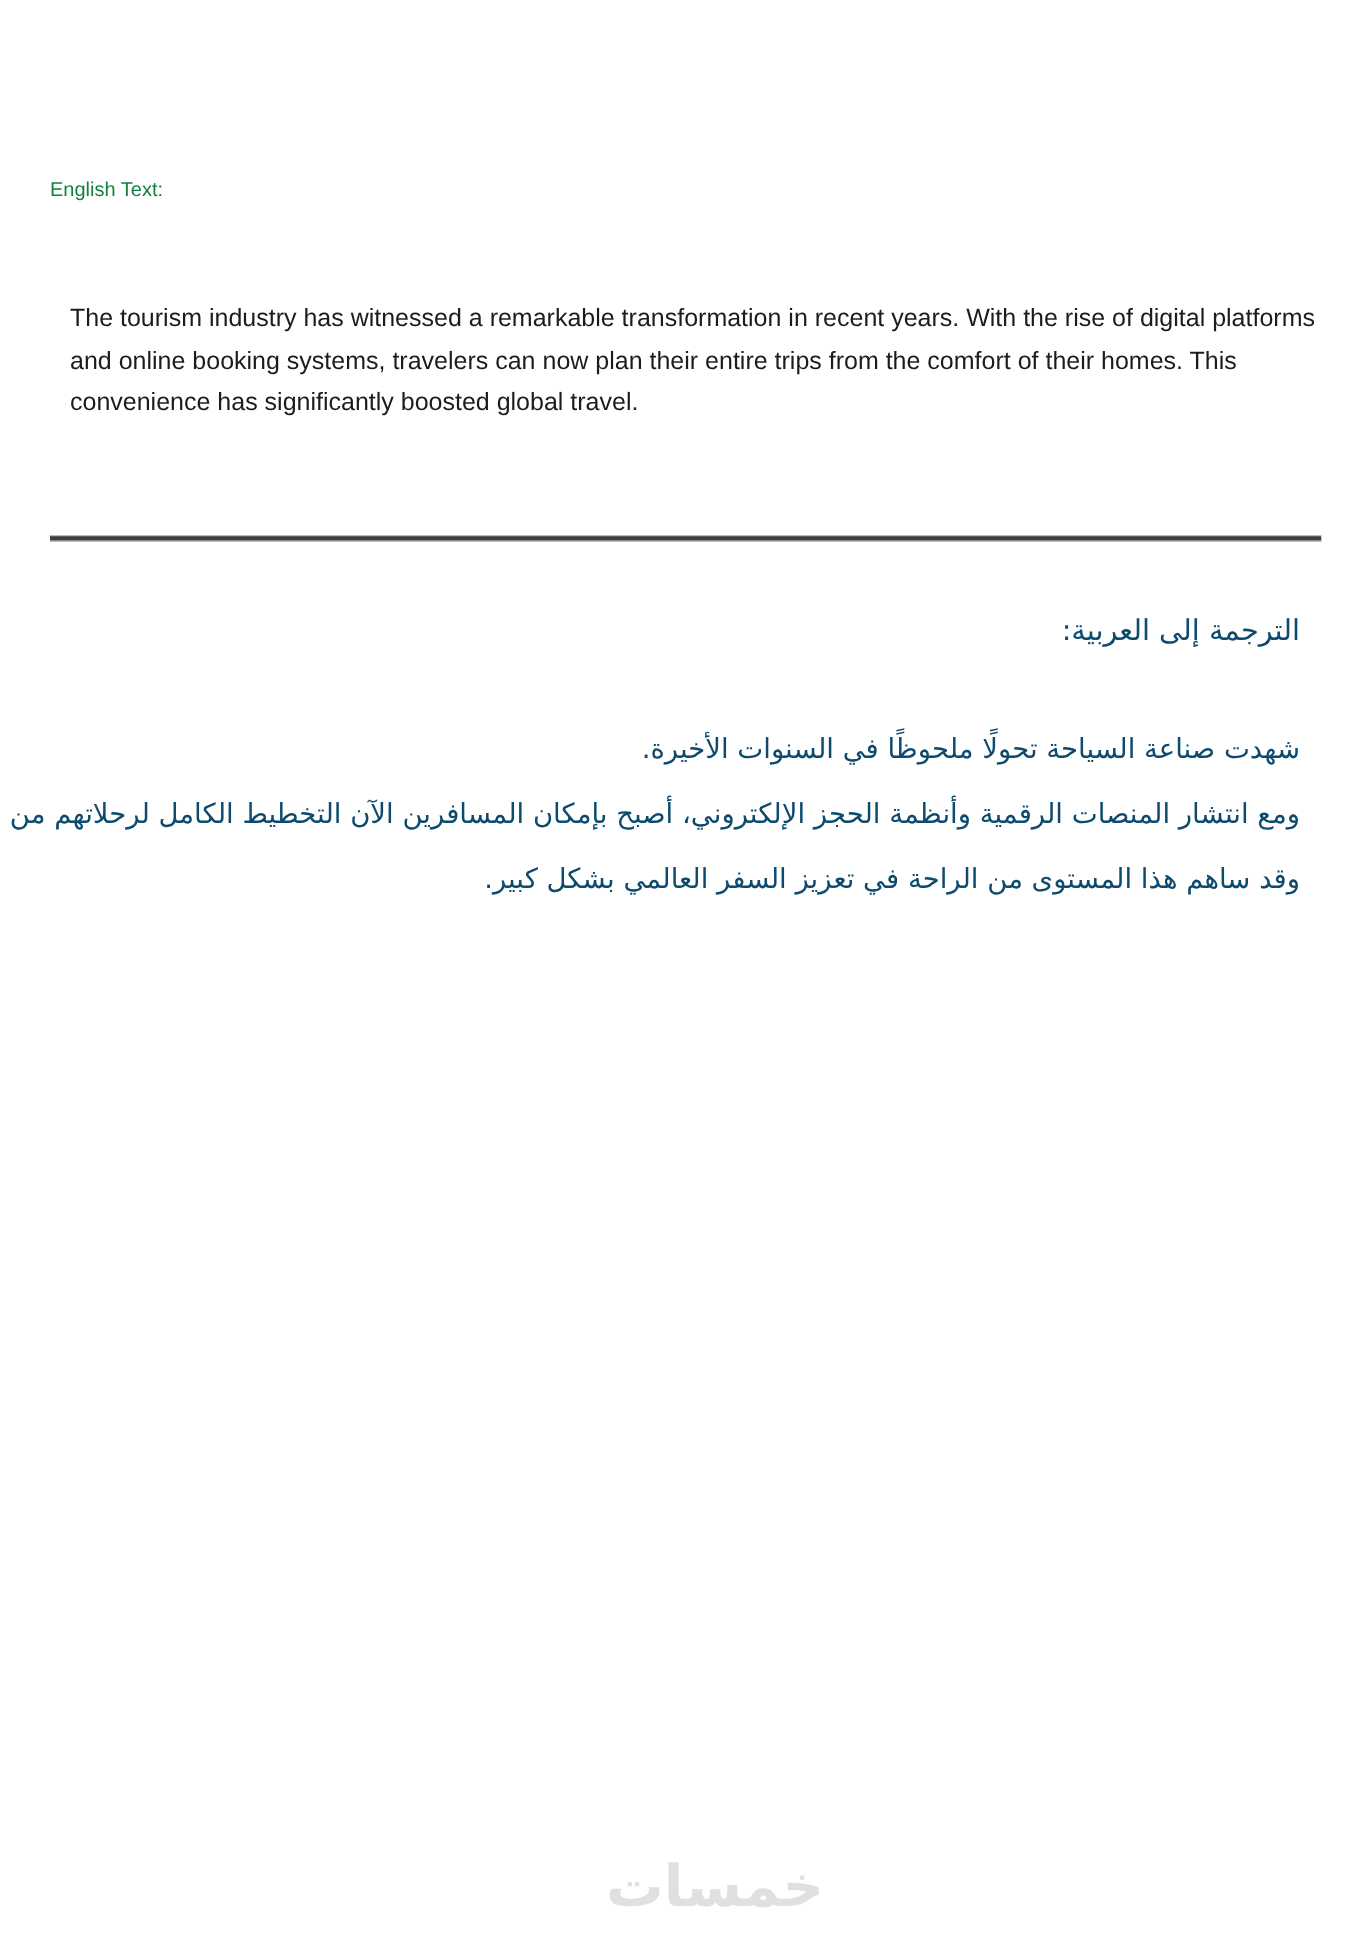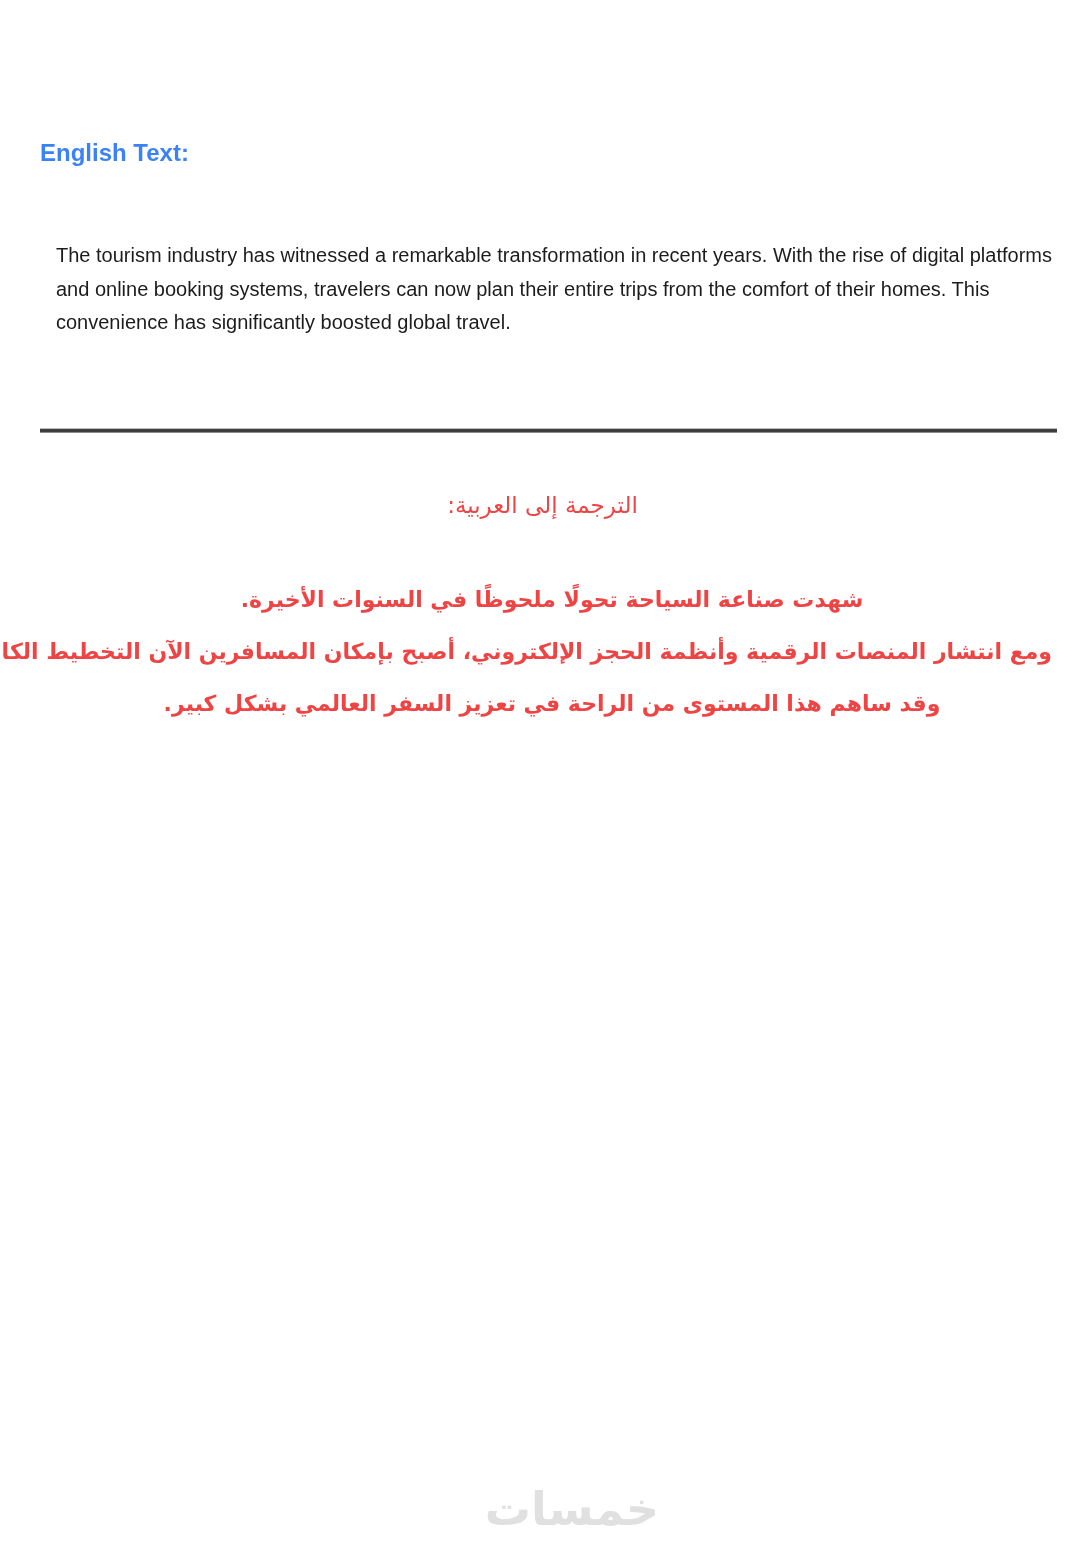--- a/index.html
+++ b/index.html
@@ -13,24 +13,23 @@
     height: 1562px;
     background: #ffffff;
     overflow: hidden;
     font-family: "Liberation Sans", sans-serif;
     color: #1c1c1c;
   }
   .english-heading {
     position: absolute;
     left: 40px;
     top: 138px;
-    font-size: 24px;
+    font-size: 16px;
     line-height: 30px;
-    color: #3b82f6;
-    font-weight: bold;
+    color: #15803d;
   }
   .english-paragraph {
     position: absolute;
     left: 40px;
     top: 239px;
     width: 1014px;
     font-size: 20px;
     line-height: 33.5px;
     color: #1c1c1c;
     margin-left: 16px;
@@ -40,38 +39,37 @@
     left: 40px;
     top: 428px;
     width: 1017px;
     height: 3px;
     background: #3e3e3e;
     border-top: 1px solid #bdbdbd;
     border-bottom: 1px solid #8a8a8a;
   }
   .arabic {
     direction: rtl;
-    text-align: center;
+    text-align: right;
     font-family: "DejaVu Sans", sans-serif;
-    color: #ef4444;
+    color: #0c4a6e;
   }
   .arabic-heading {
     position: absolute;
     left: 45px;
     top: 488px;
     width: 995px;
     font-size: 23px;
     line-height: 34px;
   }
   .arabic-body {
     position: absolute;
-    left: 52px;
+    left: 40px;
     top: 574px;
     width: 1000px;
-    font-weight: bold;
   }
   .arabic-sentence {
     font-size: 22px;
     line-height: 52px;
     white-space: nowrap;
   }
   .watermark {
     position: absolute;
     left: 0;
     right: 0;

